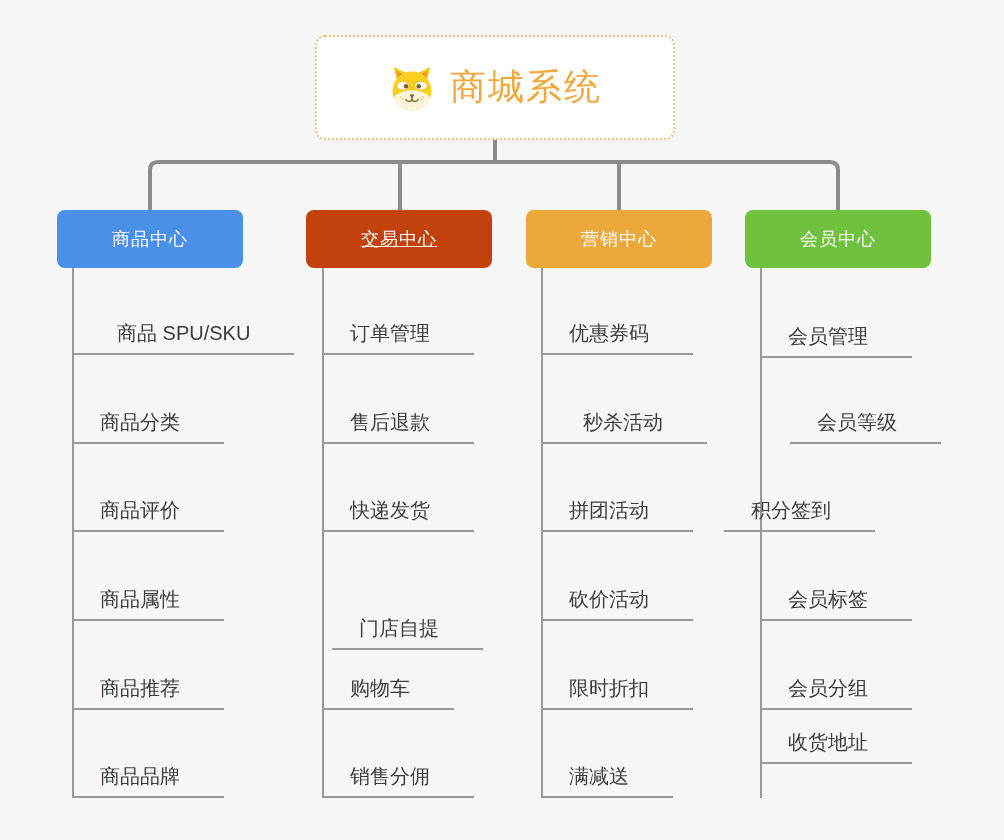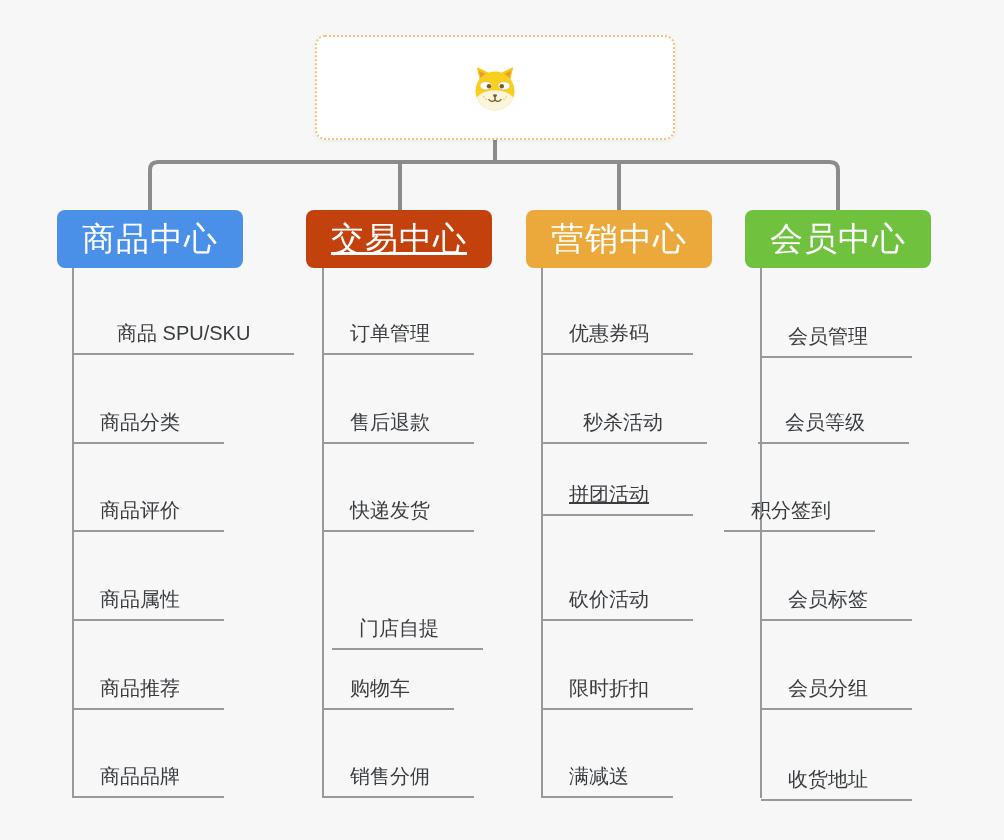--- a/index.html
+++ b/index.html
@@ -32,21 +32,21 @@
     font-weight:500;
     white-space:nowrap;
   }
   .dog-icon{width:48px;height:48px;flex:0 0 auto;}
   .branch-node{
     position:absolute;
     top:210px;height:58px;width:186px;
     border-radius:8px;
     display:flex;align-items:center;justify-content:center;
     color:#ffffff;
-    font-size:33px;
+    font-size:18px;
     letter-spacing:1px;
     box-sizing:border-box;
     cursor:default;
     white-space:nowrap;
   }
   .trunk-line{
     position:absolute;
     width:2px;
     background:#999999;
   }
@@ -93,20 +93,21 @@
 
       <path d="M29 41 Q32 39.5 35 41 Q33.8 44.5 32 44.5 Q30.2 44.5 29 41 Z" fill="#7a5b2a"></path>
       <path d="M32 44.5 V 48" stroke="#7a5b2a" stroke-width="1.8" fill="none" stroke-linecap="round"></path>
       <path d="M24 47.5 Q28 52 32 48 Q36 52 40 47.5" stroke="#7a5b2a" stroke-width="1.8" fill="none" stroke-linecap="round"></path>
 
       <circle cx="17" cy="44" r="1.1" fill="#e3bc55"></circle>
       <circle cx="20" cy="47" r="1.1" fill="#e3bc55"></circle>
       <circle cx="47" cy="44" r="1.1" fill="#e3bc55"></circle>
       <circle cx="44" cy="47" r="1.1" fill="#e3bc55"></circle>
     </svg>
+    <span class="root-title">商城系统</span>
   </div>
 
   <div id="branches">
       <div class="branch-node" style="left: 57px; background: rgb(74, 144, 232);">商品中心</div>
       <div class="trunk-line" style="left: 72px; top: 268px; height: 530px; background: rgb(153, 153, 153);"></div>
       <div class="leaf-item" style="left: 73px; top: 311px; border-bottom-color: rgb(153, 153, 153); padding-left: 44px;">商品 SPU/SKU</div>
       <div class="leaf-item" style="left: 73px; top: 400px; border-bottom-color: rgb(153, 153, 153);">商品分类</div>
       <div class="leaf-item" style="left: 73px; top: 488px; border-bottom-color: rgb(153, 153, 153);">商品评价</div>
       <div class="leaf-item" style="left: 73px; top: 577px; border-bottom-color: rgb(153, 153, 153);">商品属性</div>
       <div class="leaf-item" style="left: 73px; top: 666px; border-bottom-color: rgb(153, 153, 153);">商品推荐</div>
@@ -116,27 +117,27 @@
       <div class="leaf-item" style="left: 323px; top: 311px; border-bottom-color: rgb(153, 153, 153);">订单管理</div>
       <div class="leaf-item" style="left: 323px; top: 400px; border-bottom-color: rgb(153, 153, 153);">售后退款</div>
       <div class="leaf-item" style="left: 323px; top: 488px; border-bottom-color: rgb(153, 153, 153);">快递发货</div>
       <div class="leaf-item" style="left: 323px; top: 606px; border-bottom-color: rgb(153, 153, 153); margin-left: 9px;">门店自提</div>
       <div class="leaf-item" style="left: 323px; top: 666px; border-bottom-color: rgb(153, 153, 153);">购物车</div>
       <div class="leaf-item" style="left: 323px; top: 754px; border-bottom-color: rgb(153, 153, 153);">销售分佣</div>
       <div class="branch-node" style="left: 526px; background: rgb(235, 169, 60);">营销中心</div>
       <div class="trunk-line" style="left: 541px; top: 268px; height: 530px; background: rgb(153, 153, 153);"></div>
       <div class="leaf-item" style="left: 542px; top: 311px; border-bottom-color: rgb(153, 153, 153);">优惠券码</div>
       <div class="leaf-item" style="left: 542px; top: 400px; border-bottom-color: rgb(153, 153, 153); padding-left: 41px;">秒杀活动</div>
-      <div class="leaf-item" style="left: 542px; top: 472px; border-bottom-color: rgb(153, 153, 153); text-decoration: underline;">拼团活动</div>
+      <div class="leaf-item" style="left: 542px; top: 488px; border-bottom-color: rgb(153, 153, 153);">拼团活动</div>
       <div class="leaf-item" style="left: 542px; top: 577px; border-bottom-color: rgb(153, 153, 153);">砍价活动</div>
       <div class="leaf-item" style="left: 542px; top: 666px; border-bottom-color: rgb(153, 153, 153); text-align: right;">限时折扣</div>
       <div class="leaf-item" style="left: 542px; top: 754px; border-bottom-color: rgb(153, 153, 153);">满减送</div>
       <div class="branch-node" style="left: 745px; background: rgb(111, 193, 62);">会员中心</div>
       <div class="trunk-line" style="left: 760px; top: 268px; height: 530px; background: rgb(153, 153, 153);"></div>
       <div class="leaf-item" style="left: 761px; top: 314px; border-bottom-color: rgb(153, 153, 153); font-family: Liberation Serif, serif;">会员管理</div>
-      <div class="leaf-item" style="left: 758px; top: 400px; border-bottom-color: rgb(153, 153, 153);">会员等级</div>
+      <div class="leaf-item" style="left: 790px; top: 400px; border-bottom-color: rgb(153, 153, 153);">会员等级</div>
       <div class="leaf-item" style="left: 724px; top: 488px; border-bottom-color: rgb(153, 153, 153);">积分签到</div>
       <div class="leaf-item" style="left: 761px; top: 577px; border-bottom-color: rgb(153, 153, 153);">会员标签</div>
       <div class="leaf-item" style="left: 761px; top: 666px; border-bottom-color: rgb(153, 153, 153);">会员分组</div>
-      <div class="leaf-item" style="left: 761px; top: 757px; border-bottom-color: rgb(153, 153, 153);">收货地址</div>
+      <div class="leaf-item" style="left: 761px; top: 720px; border-bottom-color: rgb(153, 153, 153);">收货地址</div>
     </div>
 
 </div>
 
 </body></html>

